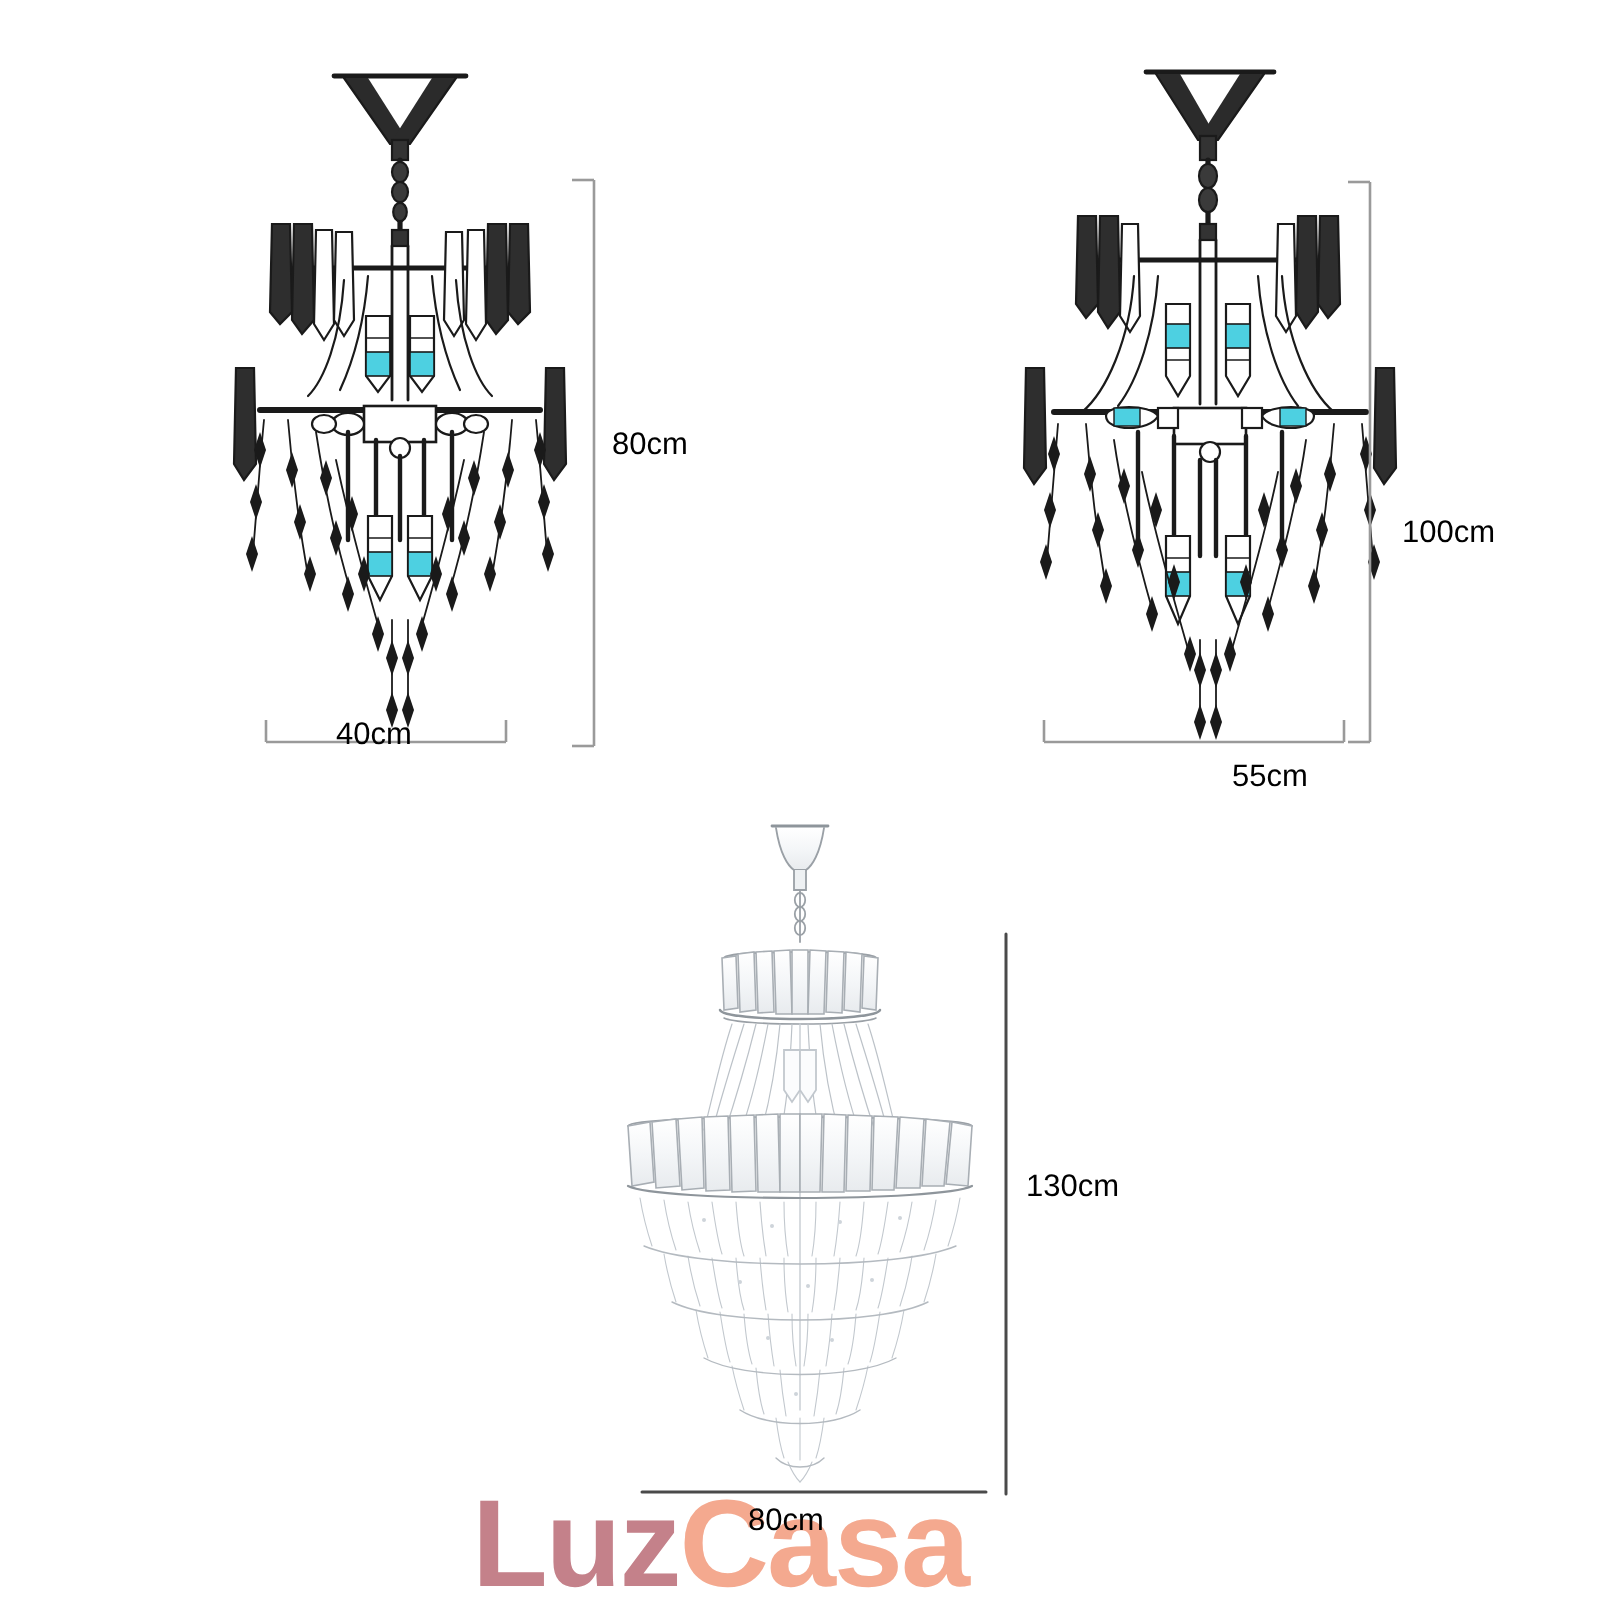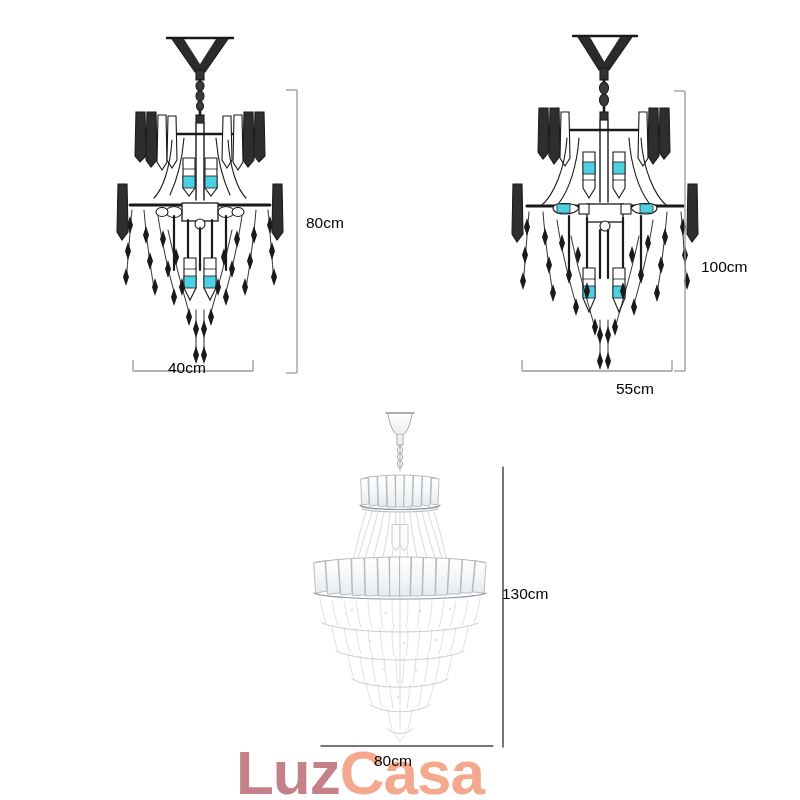--- a/index.html
+++ b/index.html
@@ -484,21 +484,21 @@
         </g>
       </g>
     </svg>
   </div>
 
   <svg class="diagram" style="left:494px; top:462px;" width="20" height="292">
     <g stroke="#4a4a4a" fill="none" stroke-width="1.5" stroke-linecap="round">
       <path d="M9,5 L9,285"></path>
     </g>
   </svg>
-  <div class="dim-label" style="left:502px; top:586px;">130cm</div>
+  <div class="dim-label" style="left:513px; top:586px;">130cm</div>
 
   <svg class="diagram" style="left:318px; top:738px;" width="180" height="16">
     <g stroke="#4a4a4a" fill="none" stroke-width="1.5" stroke-linecap="round">
       <path d="M3,8 L175,8"></path>
     </g>
   </svg>
 
   <div class="watermark"><span class="wm-luz">Luz</span><span class="wm-casa">Casa</span></div>
 
   <div class="dim-label" style="left:374px; top:753px; z-index:5;">80cm</div>

